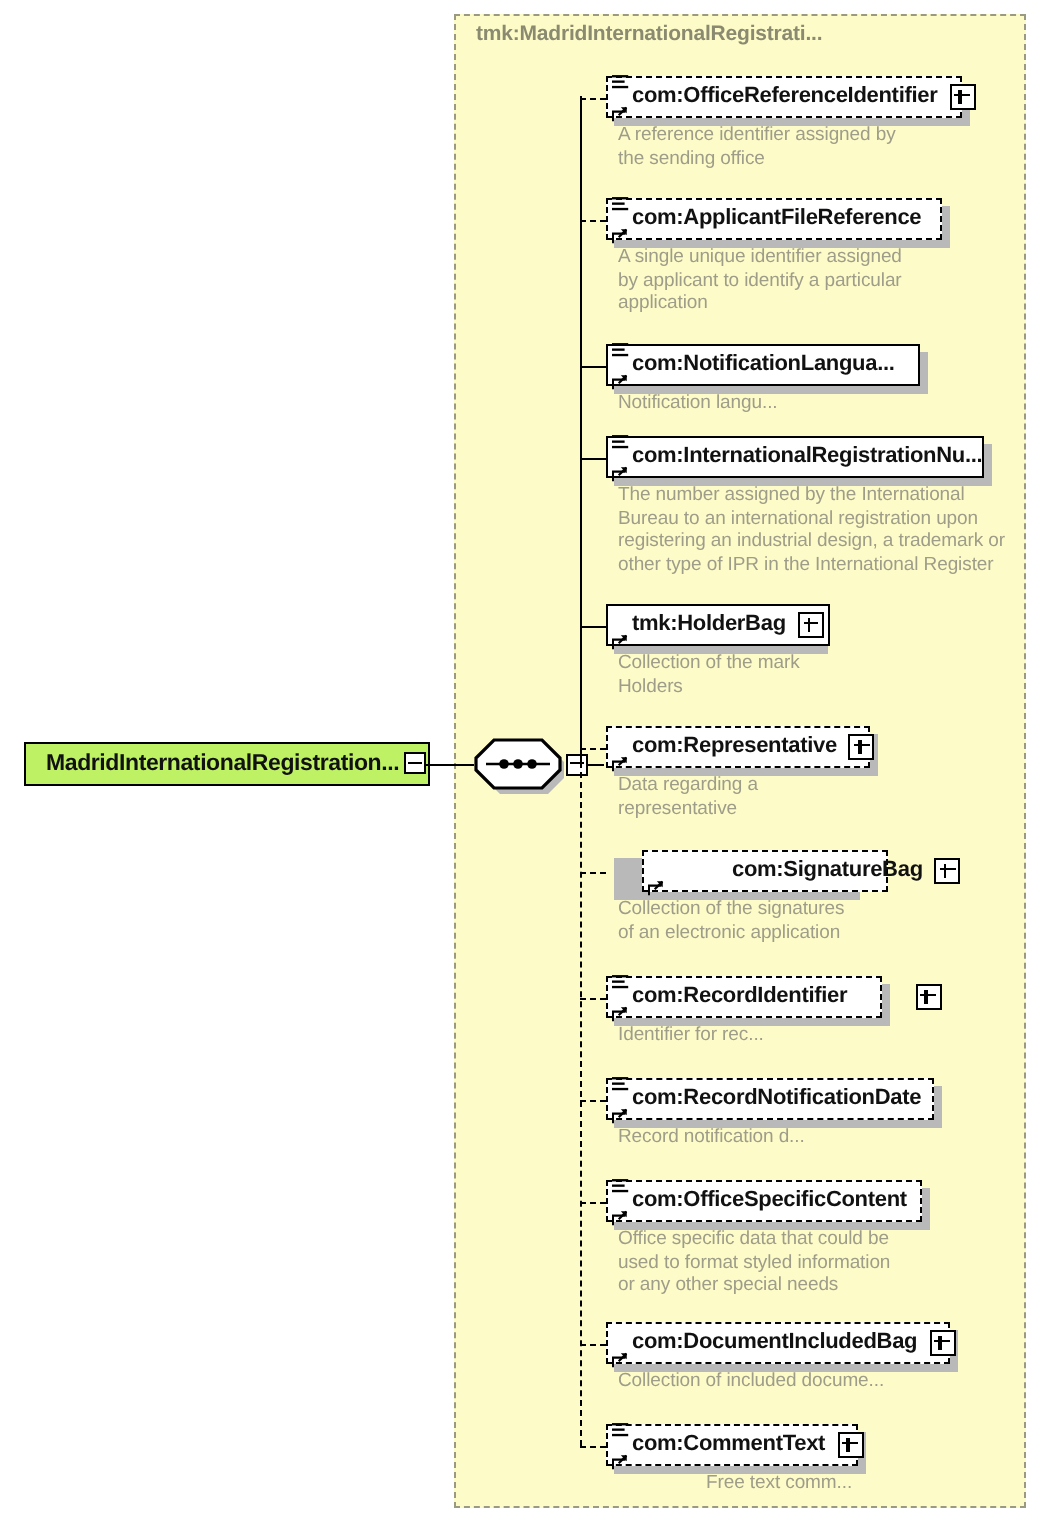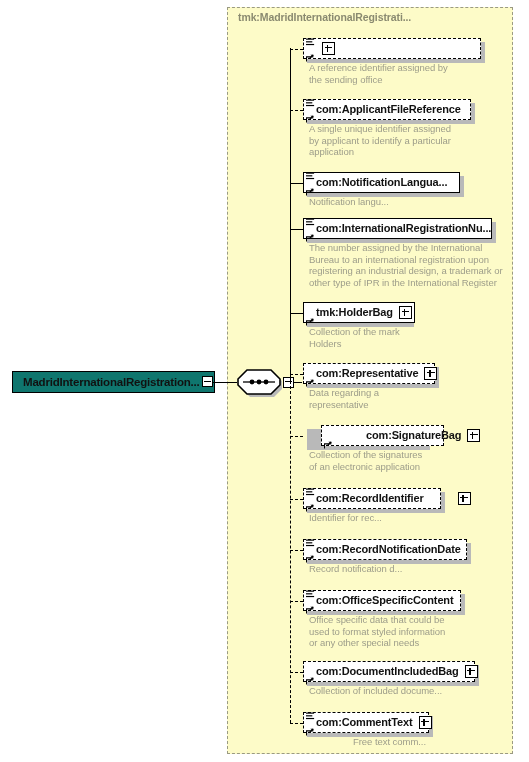--- a/index.html
+++ b/index.html
@@ -114,21 +114,21 @@
     letter-spacing: -0.05px;
   }
 
   
   .root-box {
     position: absolute;
     left: 12px;
     top: 371px;
     width: 203px;
     height: 22px;
-    background: #0f766e;
+    background: #bef264;
     border: 1.8px solid #000;
     box-sizing: border-box;
     display: flex;
     align-items: center;
     padding-left: 10px;
   }
   .root-box .root-label {
     font-size: 11.5px;
     font-weight: bold;
     color: #111;
@@ -221,20 +221,21 @@
         <span class="attr-glyph"><svg viewBox="0 0 10 10" width="9" height="9">
             <rect x="0" y="0.6" width="9" height="1.3" fill="#000"></rect>
             <rect x="0" y="3.6" width="7" height="1.3" fill="#000"></rect>
             <rect x="0" y="6.6" width="9" height="1.3" fill="#000"></rect>
           </svg></span>
         <span class="corner-arrow"><svg viewBox="0 0 10 10" width="8" height="8">
             <path d="M0.5 9.5 L0.5 3.5 L8.5 3.5" stroke="#000" stroke-width="1.5" fill="none"></path>
             <path d="M5.5 0.8 L9.2 0.8 L9.2 4.5 Z" fill="#000"></path>
             <path d="M9 1 L4.2 5.8" stroke="#000" stroke-width="1.4"></path>
           </svg></span>
+        <span class="el-label">com:OfficeReferenceIdentifier</span>
         <span class="plus-box"></span>
       </div>
       <div class="anno" style="left: 309px; top: 62px; width: 215px;">A reference identifier assigned by
 the sending office</div>
       <div style="position: absolute; left: 307px; top: 103px; width: 168px; height: 21px; background: rgb(185, 185, 185);"></div>
       <div class="elbox dashed" style="left: 303px; top: 99px; width: 168px;">
         <span class="attr-glyph"><svg viewBox="0 0 10 10" width="9" height="9">
             <rect x="0" y="0.6" width="9" height="1.3" fill="#000"></rect>
             <rect x="0" y="3.6" width="7" height="1.3" fill="#000"></rect>
             <rect x="0" y="6.6" width="9" height="1.3" fill="#000"></rect>

